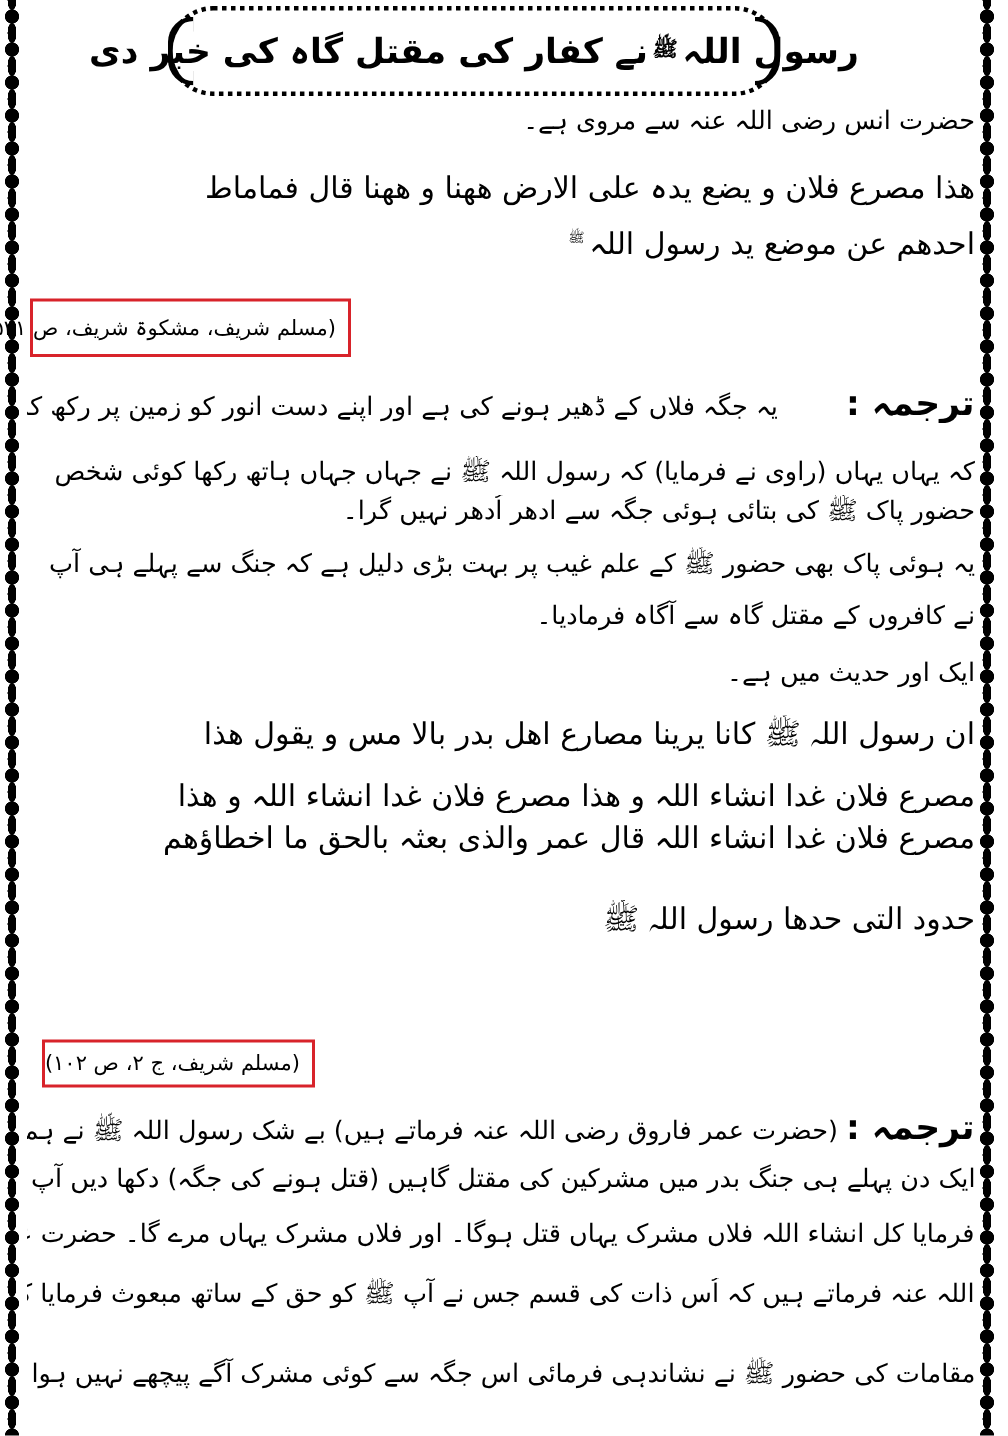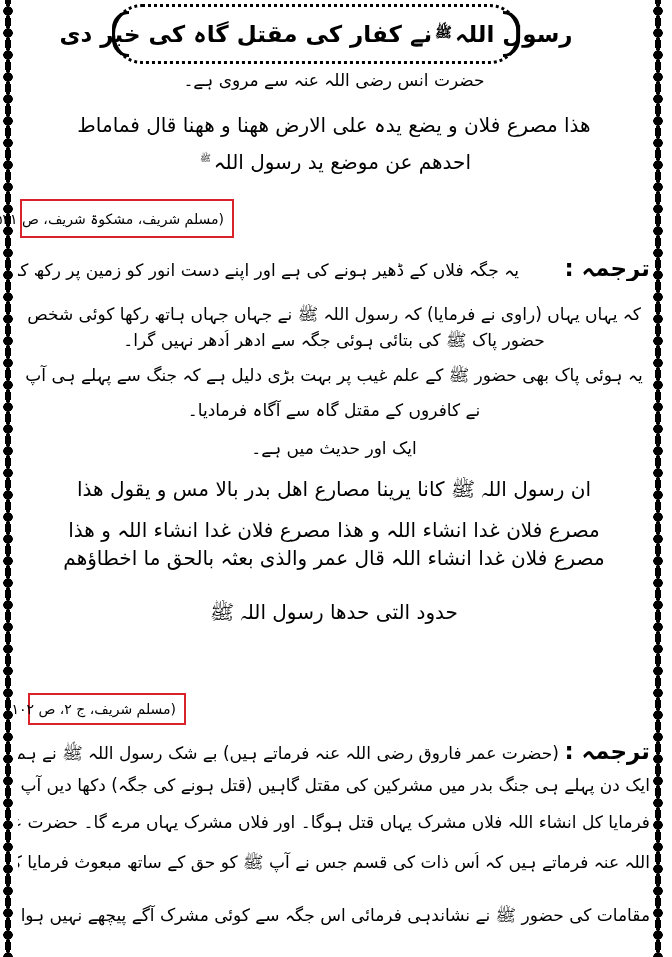--- a/index.html
+++ b/index.html
@@ -13,21 +13,21 @@
         radial-gradient(circle at 50% 50%, #000 0 4.5px, transparent 5px),
         radial-gradient(ellipse 3px 7px at 50% 50%, #000 0 100%, transparent 100%);
       background-size: 12px 22px, 12px 22px;
       background-position: 0 0, 0 11px;
       background-repeat: repeat-y;
     }
     .chain.left { left: 2px; }
     .chain.right { left: 652px; }
 
     .page { position: absolute; left: 18px; width: 632px; top: 0; }
-    .rtl { direction: rtl; text-align: center; }
+    .rtl { direction: rtl; text-align: right; }
     .ar { font-family: "DejaVu Sans", sans-serif; }
     .ur { font-family: "DejaVu Sans", sans-serif; }
 
     .title-wrap {
       position: absolute; top: 4px; left: 112px; width: 408px; height: 60px;
     }
     .title-box {
       position: absolute; inset: 0;
       border: 3px solid #000; border-radius: 30px;
       border-top-style: dotted; border-bottom-style: dotted;
@@ -91,21 +91,21 @@
   <div class="line rtl ur ur-line" style="top:365px;">یہ ہوئی پاک بھی حضور ﷺ کے علم غیب پر بہت بڑی دلیل ہے کہ جنگ سے پہلے ہی آپ</div>
   <div class="line rtl ur ur-line" style="top:400px;">نے کافروں کے مقتل گاہ سے آگاہ فرمادیا۔</div>
 
   <div class="line rtl ur ur-line" style="top:438px;">ایک اور حدیث میں ہے۔</div>
   <div class="line rtl ar ar-line" style="top:477px;">ان رسول اللہ ﷺ کانا یرینا مصارع اھل بدر بالا مس و یقول ھذا</div>
   <div class="line rtl ar ar-line" style="top:518px;">مصرع فلان غدا انشاء اللہ و ھذا مصرع فلان غدا انشاء اللہ و ھذا</div>
   <div class="line rtl ar ar-line" style="top:546px;">مصرع فلان غدا انشاء اللہ قال عمر والذی بعثہ بالحق ما اخطاؤھم</div>
   <div class="line rtl ar ar-line" style="top:600px;">حدود التی حدھا رسول اللہ ﷺ</div>
 </div>
 
-<div class="cite" style="left:28px; top:693px; width:158px; height:32px;">(مسلم شریف، ج ۲، ص ۱۰۲)</div>
+<div class="cite" style="left:28px; top:693px; width:182px; height:32px;">(مسلم شریف، ج ۲، ص ۱۰۲)</div>
 
 <div class="page">
   <div class="line rtl ur ur-line" style="top:738px;">
     <span class="label">ترجمہ :</span>
     <span>(حضرت عمر فاروق رضی اللہ عنہ فرماتے ہیں) بے شک رسول اللہ ﷺ نے ہمیں</span>
   </div>
   <div class="line rtl ur ur-line" style="top:775px;">ایک دن پہلے ہی جنگ بدر میں مشرکین کی مقتل گاہیں (قتل ہونے کی جگہ) دکھا دیں آپ نے</div>
   <div class="line rtl ur ur-line" style="top:812px;">فرمایا کل انشاء اللہ فلاں مشرک یہاں قتل ہوگا۔ اور فلاں مشرک یہاں مرے گا۔ حضرت عمر رضی</div>
   <div class="line rtl ur ur-line" style="top:852px;">اللہ عنہ فرماتے ہیں کہ اُس ذات کی قسم جس نے آپ ﷺ کو حق کے ساتھ مبعوث فرمایا کہ جن</div>
   <div class="line rtl ur ur-line" style="top:905px;">مقامات کی حضور ﷺ نے نشاندہی فرمائی اس جگہ سے کوئی مشرک آگے پیچھے نہیں ہوا۔</div>

